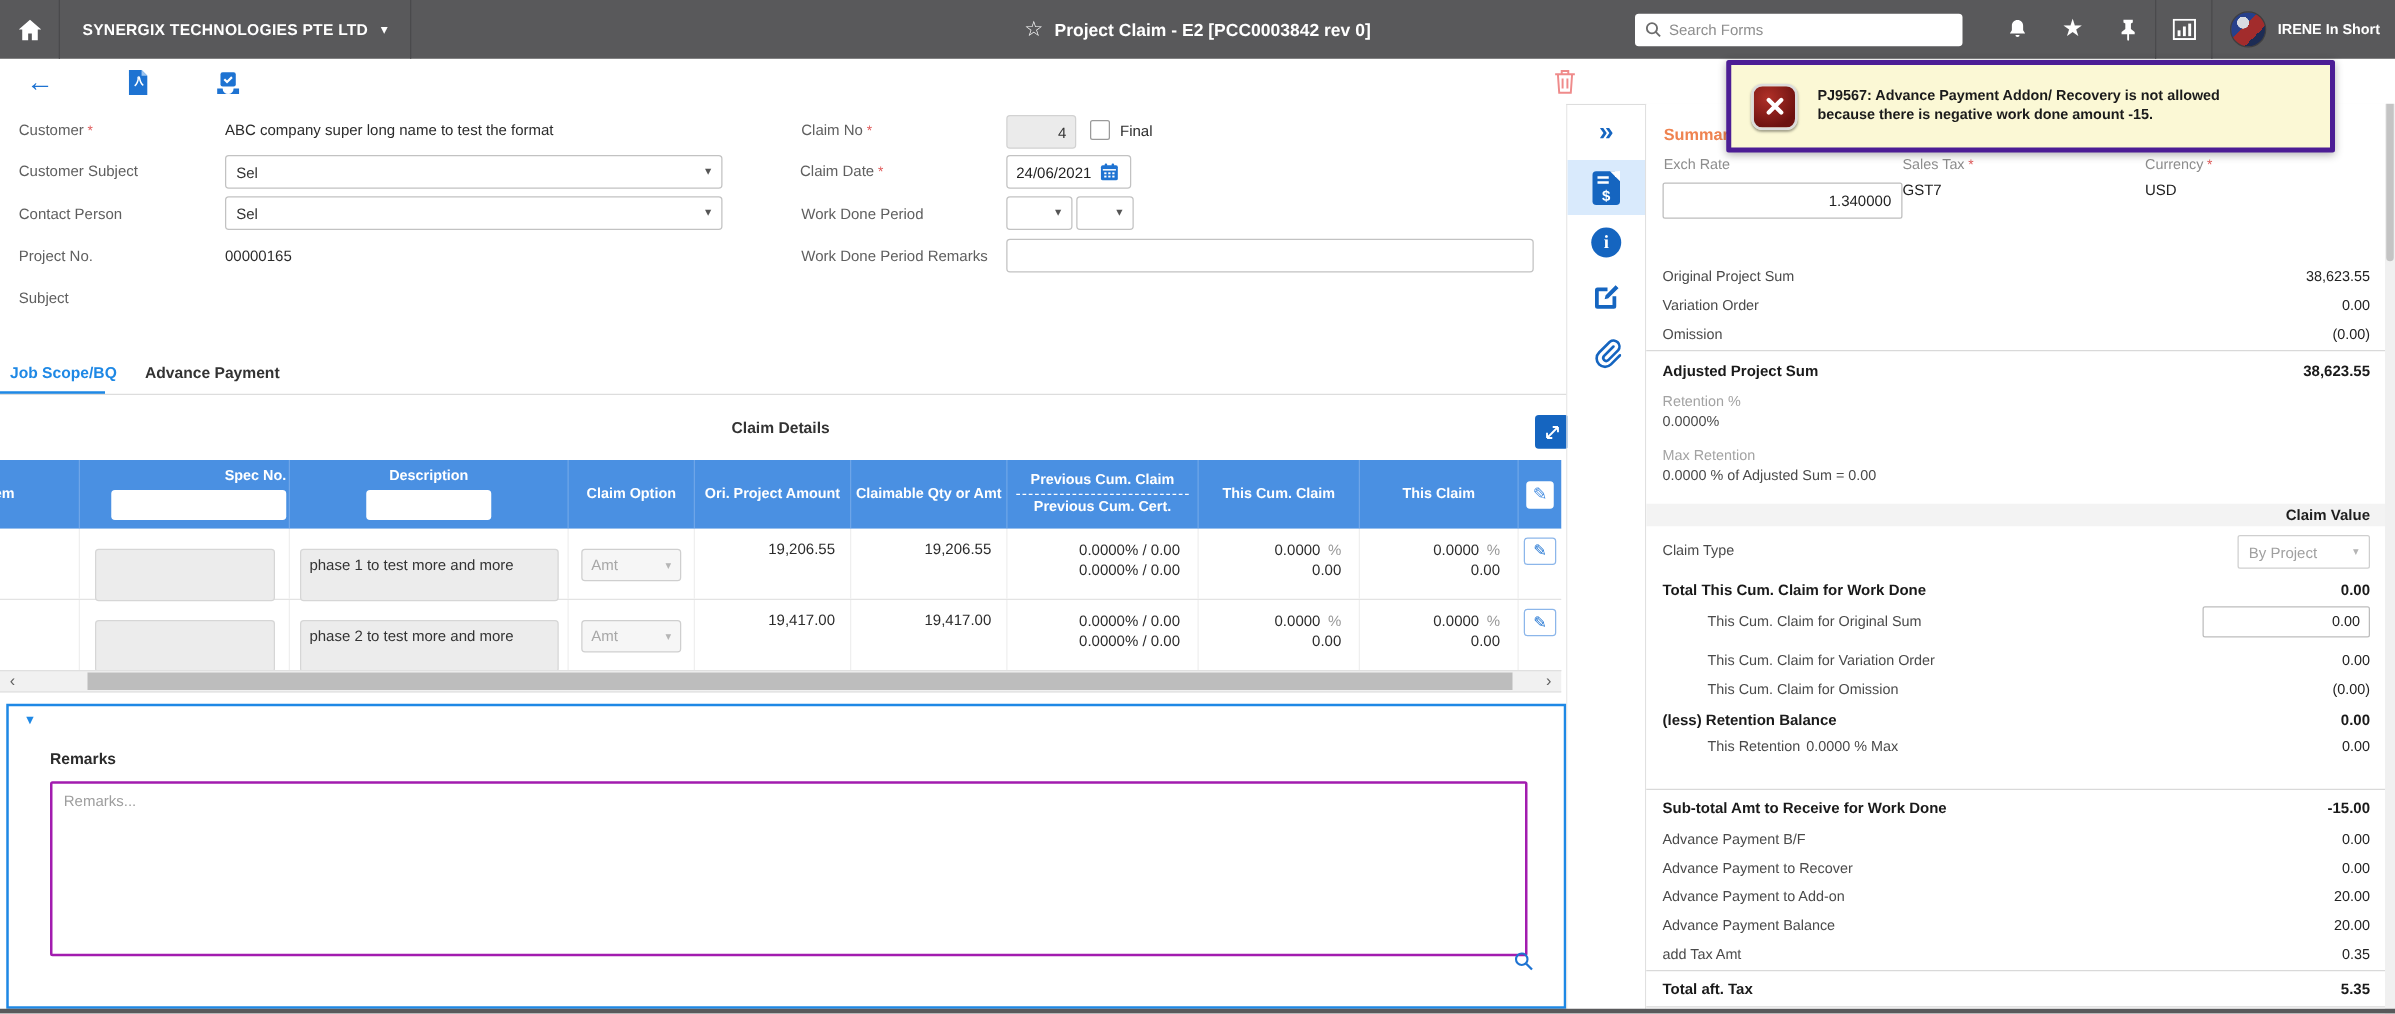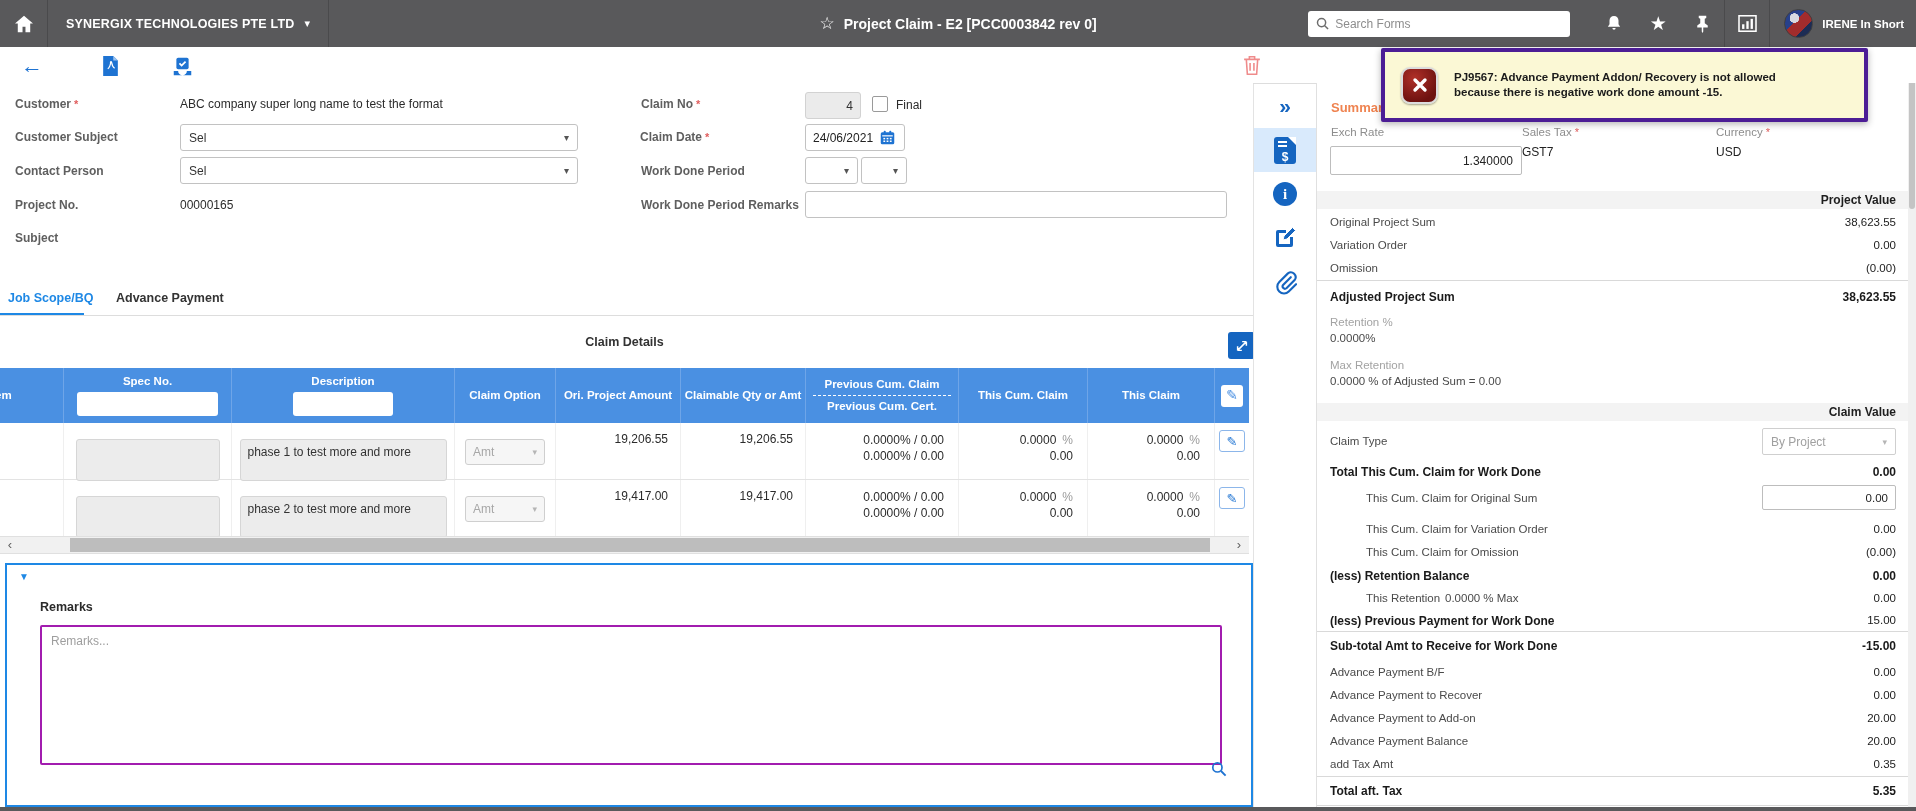--- a/index.html
+++ b/index.html
@@ -31,21 +31,21 @@
   .tool-pdf { left:98px; }
   .tool-submit { left:170px; }
   .tool-trash { left:1240px; top:6px; }
 
   
   .popup { position:absolute; left:1381px; top:48px; width:487px; height:74px; background:#fbf8d5; border:4px solid #4c1d95; border-radius:2px; box-shadow:0 2px 7px rgba(0,0,0,.3); display:flex; align-items:center; padding:0 16px; gap:16px; z-index:40; }
   .err-x { width:37px; height:37px; border-radius:9px; background:radial-gradient(circle at 35% 28%,#b03028,#6d1210 75%); border:2px solid #dcdcdc; box-shadow:0 1px 2px rgba(0,0,0,.35); display:flex; align-items:center; justify-content:center; flex:0 0 auto; cursor:pointer; }
   .popup-msg { font-weight:bold; font-size:11.5px; color:#1b1b1b; line-height:15px; width:360px; }
 
   
-  .lbl { position:absolute; color:#5f5f5f; font-size:12px; white-space:nowrap;font-weight:bold; }
+  .lbl { position:absolute; color:#5f5f5f; font-size:12px; white-space:nowrap; }
   .req { color:#e05c5c; margin-left:3px; font-size:11px; }
   .val { position:absolute; color:#2b2b2b; font-size:12px; white-space:nowrap; }
   .selbox { position:absolute; height:27px; border:1px solid #c2c2c2; border-radius:3px; background:#fff; display:flex; align-items:center; padding:0 8px; cursor:pointer; }
   .selbox .sel-txt { flex:1; color:#333; }
   .selbox .caret { color:#555; font-size:10px; }
   .inp { position:absolute; height:27px; border:1px solid #c2c2c2; border-radius:3px; background:#fff; font-family:inherit; font-size:12px; color:#333; padding:0 7px; outline:none; }
   .inp-disabled { background:#ebebeb; border-color:#d2d2d2; text-align:right; }
   .datebox { position:absolute; height:27px; border:1px solid #c2c2c2; border-radius:3px; background:#fff; display:flex; align-items:center; gap:7px; padding:0 7px; cursor:pointer; }
   .chk { position:absolute; width:16px; height:16px; border:1px solid #9a9a9a; border-radius:2px; background:#fff; cursor:pointer; }
 
@@ -56,21 +56,21 @@
   .tab-idle { color:#333; }
   .tab-underline { position:absolute; left:0; top:313px; width:84px; height:3px; background:#1e88e5; }
 
   
   .cd-title { position:absolute; left:0; top:335px; width:1249px; text-align:center; font-weight:bold; font-size:12.5px; color:#333; }
   .cd-expand { position:absolute; left:1228px; top:332px; width:27px; height:27px; background:#1565c0; border-radius:3px; display:flex; align-items:center; justify-content:center; cursor:pointer; }
   .tbl { position:absolute; left:0; top:368px; width:1249px; }
   .tbl-head { display:flex; background:#4a90e2; height:55px; }
   .th { color:#fff; font-weight:bold; font-size:11.5px; text-align:center; border-right:1px solid #6ea5e8; display:flex; flex-direction:column; align-items:center; justify-content:center; padding:3px 2px; line-height:13px; }
   .th:last-child { border-right:none; }
-  .c-item{width:64px;} .c-spec{width:168px;} .c-desc{width:223px;} .c-opt{width:101px;}
+  .c-item{width:64px;} .c-spec{width:168px;align-items:flex-end;} .c-desc{width:223px;} .c-opt{width:101px;}
   .c-ori{width:125px;} .c-clm{width:125px;} .c-prev{width:153px;} .c-tcum{width:129px;}
   .c-tclaim{width:127px;} .c-edit{width:34px;}
   .th-clip { overflow:hidden; align-items:flex-start; }
   .th-clip span { margin-left:-14px; }
   .th-filter { width:86%; height:24px; border:none; border-radius:3px; margin-top:4px; background:#fff; outline:none; font-family:inherit; font-size:11px; padding:0 5px; }
   .dash-sep { width:138px; border-top:1px dashed #fff; margin:4px 0; }
   .hdr-edit-ico { width:22px; height:22px; background:#fff; border-radius:3px; color:#4a90e2; font-size:14px; display:flex; align-items:center; justify-content:center; }
   .tbl-row { display:flex; height:57px; border-bottom:1px solid #e3e3e3; background:#fff; }
   .td { border-right:1px solid #efefef; padding-top:9px; font-size:12px; color:#2b2b2b; }
   .td:last-child { border-right:none; }
@@ -116,21 +116,21 @@
   .sum-field-val { position:absolute; color:#222; font-size:12px; }
   .exch-input { position:absolute; left:13px; top:63px; width:192px; height:29px; border:1px solid #bdbdbd; border-radius:2px; font-family:inherit; font-size:12px; color:#222; text-align:right; padding:0 8px; outline:none; }
   .sec-bar { position:absolute; left:0; width:591px; height:18px; background:#f3f3f3; text-align:right; padding-right:12px; font-weight:bold; font-size:12px; color:#1e1e1e; line-height:18px; }
   .srow { position:absolute; left:0; width:591px; height:16px; }
   .srow .sl { position:absolute; left:13px; color:#4a4a4a; font-size:11.5px; white-space:nowrap; }
   .srow .sv { position:absolute; right:12px; color:#222; font-size:11.5px; }
   .srow-bold .sl, .srow-bold .sv { font-weight:bold; color:#1a1a1a; font-size:12px; }
   .srow-indent .sl { left:49px; }
   .sl-grey { position:absolute; left:13px; color:#a3a3a3; font-size:11.5px; }
   .s-line { position:absolute; left:0; width:591px; height:1px; background:#d9d9d9; }
-  .claimtype-sel { position:absolute; right:12px; width:134px; height:27px; border:1px solid #cfcfcf; border-radius:2px; background:#fff; display:flex; align-items:center; padding:0 8px; color:#a0a0a0; cursor:default; }
+  .claimtype-sel { position:absolute; right:12px; width:106px; height:27px; border:1px solid #cfcfcf; border-radius:2px; background:#fff; display:flex; align-items:center; padding:0 8px; color:#a0a0a0; cursor:default; }
   .claimtype-sel .caret { margin-left:auto; font-size:9px; color:#b5b5b5; }
   .cum-input { position:absolute; right:12px; width:134px; height:25px; border:1px solid #bdbdbd; border-radius:2px; font-family:inherit; font-size:11.5px; color:#222; text-align:right; padding:0 7px; outline:none; }
   .ret-mid { position:absolute; left:128px; color:#4a4a4a; font-size:11.5px; }
 
   
   .vscroll { position:absolute; left:1908px; top:47px; width:8px; height:764px; background:#f0f0f0; }
   .vthumb { position:absolute; left:1px; top:2px; width:6px; height:160px; background:#c4c4c4; border-radius:3px; cursor:grab; }
   .footer-strip { position:absolute; left:0; top:807px; width:1916px; height:4px; background:#59595b; }
 
   svg { display:block; }
@@ -482,21 +482,20 @@
 
     <div class="sum-lbl-grey" style="left:14px; top:43px;">Exch Rate</div>
     <input class="exch-input" value="1.340000" style="">
 
     <div class="sum-lbl-grey" style="left:205px; top:43px;"><span>Sales Tax</span><span class="req">*</span></div>
     <div class="sum-field-val" style="left:205px; top:62px;">GST7</div>
 
     <div class="sum-lbl-grey" style="left:399px; top:43px;"><span>Currency</span><span class="req">*</span></div>
     <div class="sum-field-val" style="left:399px; top:62px;">USD</div>
 
-    <div class="sec-bar" style="top:108px;">Project Value</div>
 
     <div class="srow" style="top:133px;">
       <span class="sl">Original Project Sum</span>
       <span class="sv">38,623.55</span>
     </div>
     <div class="srow" style="top:156px;">
       <span class="sl">Variation Order</span>
       <span class="sv">0.00</span>
     </div>
     <div class="srow" style="top:179px;">
@@ -549,24 +548,20 @@
     </div>
     <div class="srow srow-bold" style="top:486px;">
       <span class="sl">(less) Retention Balance</span>
       <span class="sv">0.00</span>
     </div>
     <div class="srow srow-indent" style="top:509px;">
       <span class="sl">This Retention</span>
       <span class="ret-mid">0.0000  % Max</span>
       <span class="sv">0.00</span>
     </div>
-    <div class="srow srow-bold" style="top:531px;">
-      <span class="sl">(less) Previous Payment for Work Done</span>
-      <span class="sv" style="font-weight:normal; font-size:11.5px;">15.00</span>
-    </div>
 
     <div class="s-line" style="top:548px;"></div>
     <div class="srow srow-bold" style="top:556px;">
       <span class="sl">Sub-total Amt to Receive for Work Done</span>
       <span class="sv">-15.00</span>
     </div>
 
     <div class="srow" style="top:583px;">
       <span class="sl">Advance Payment B/F</span>
       <span class="sv">0.00</span>

